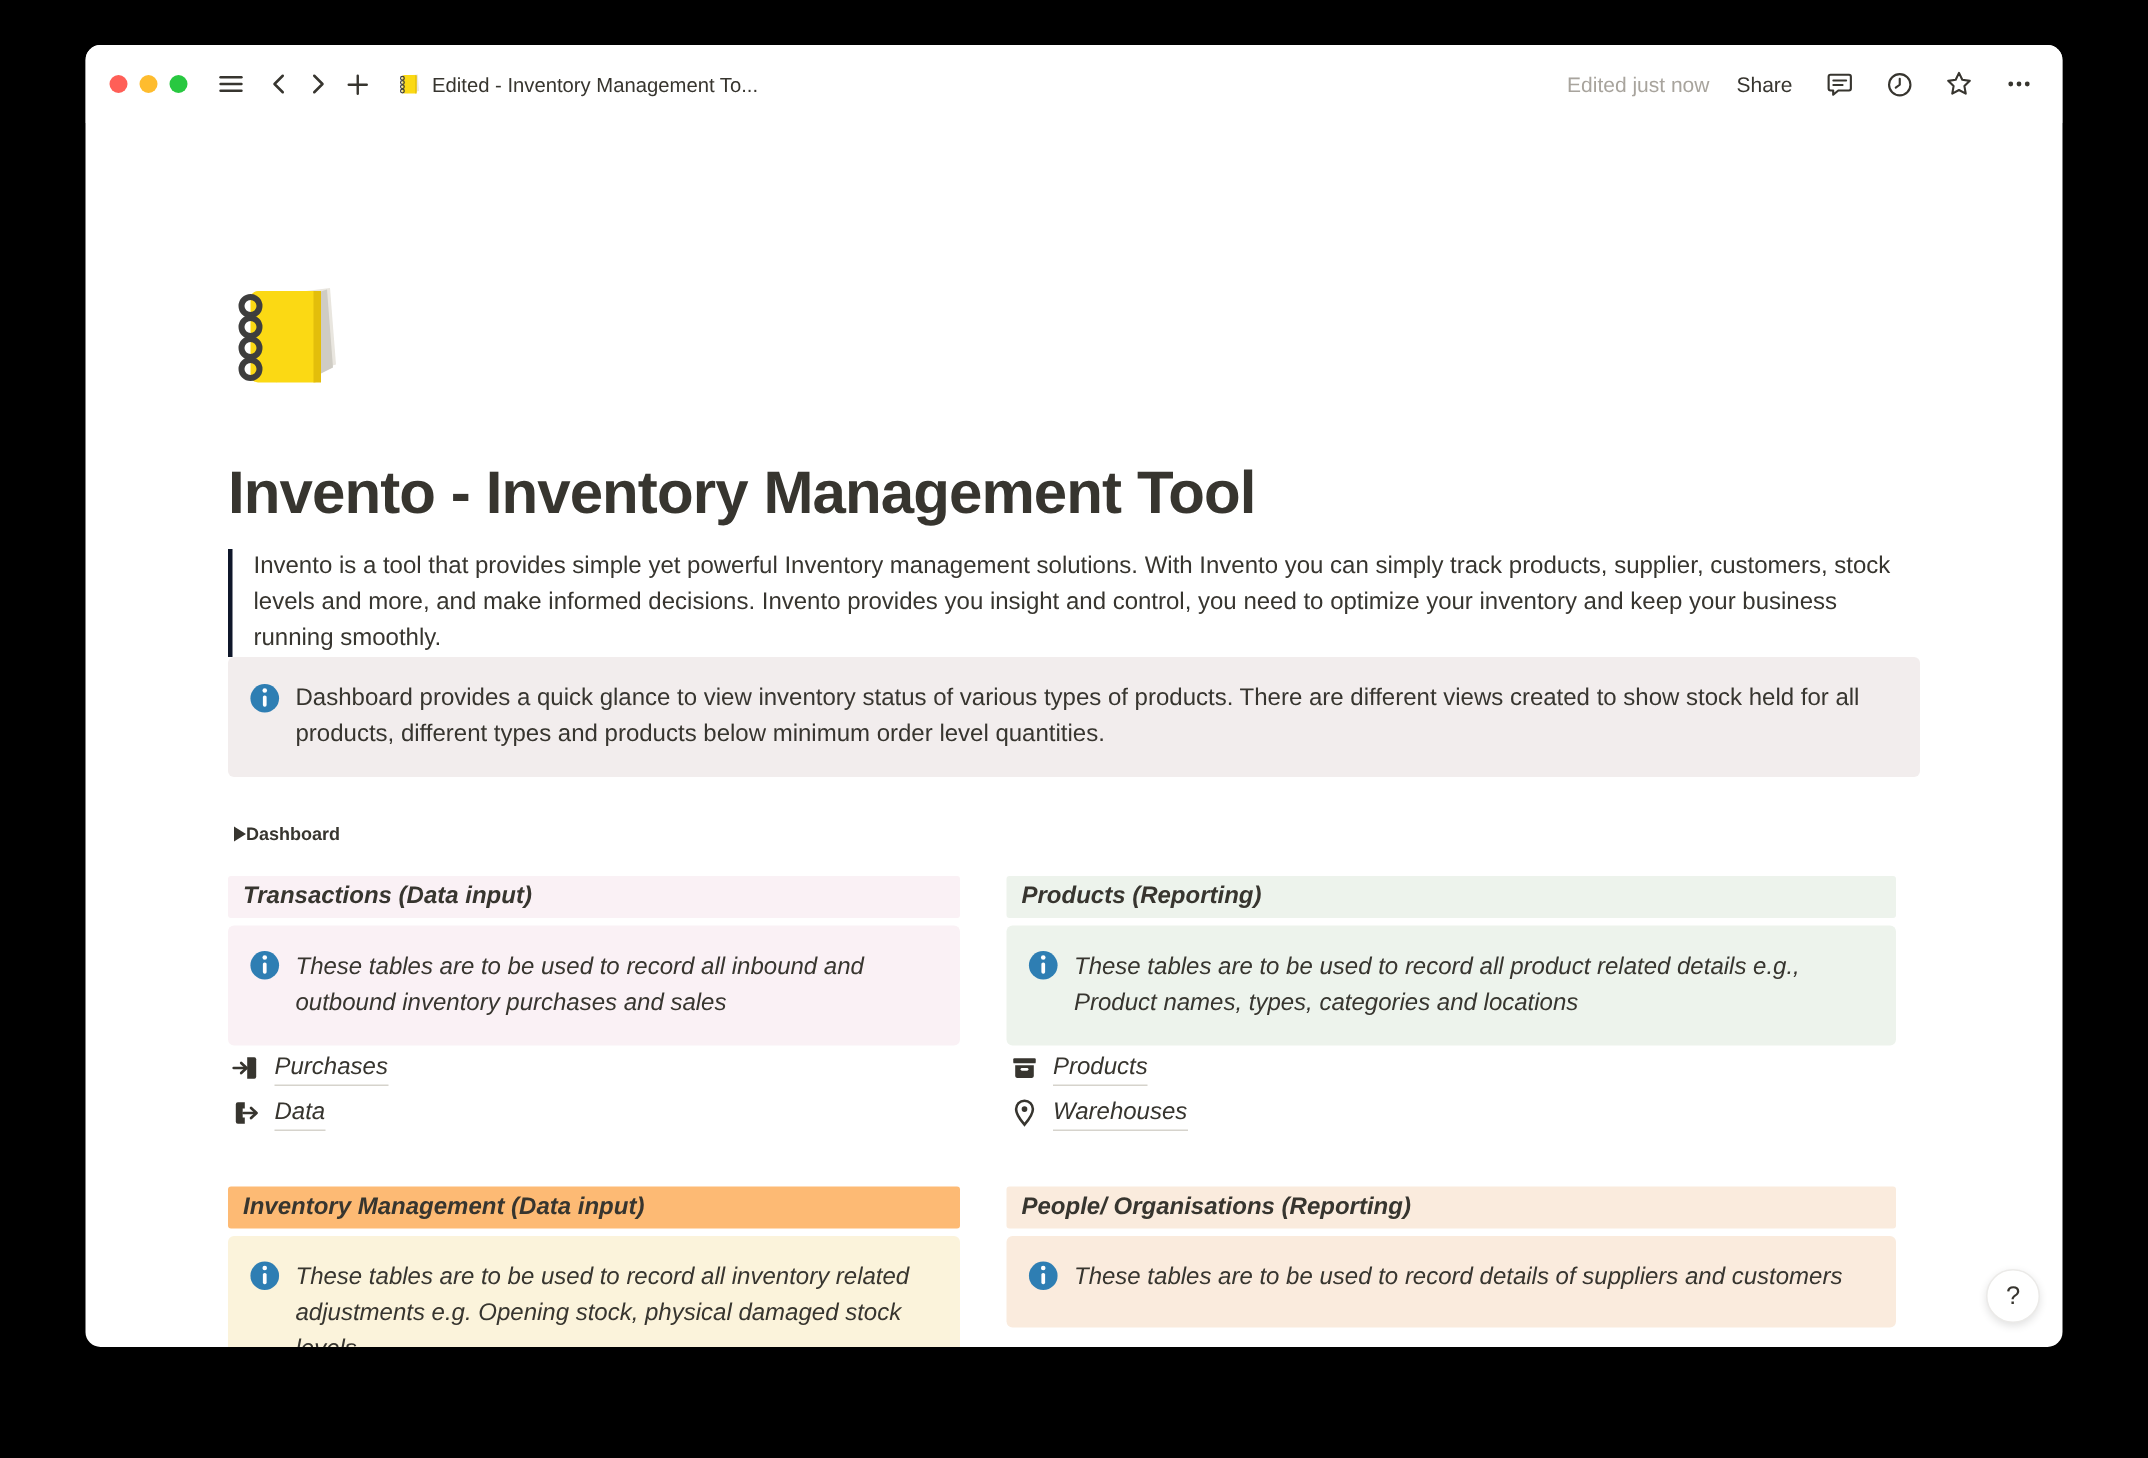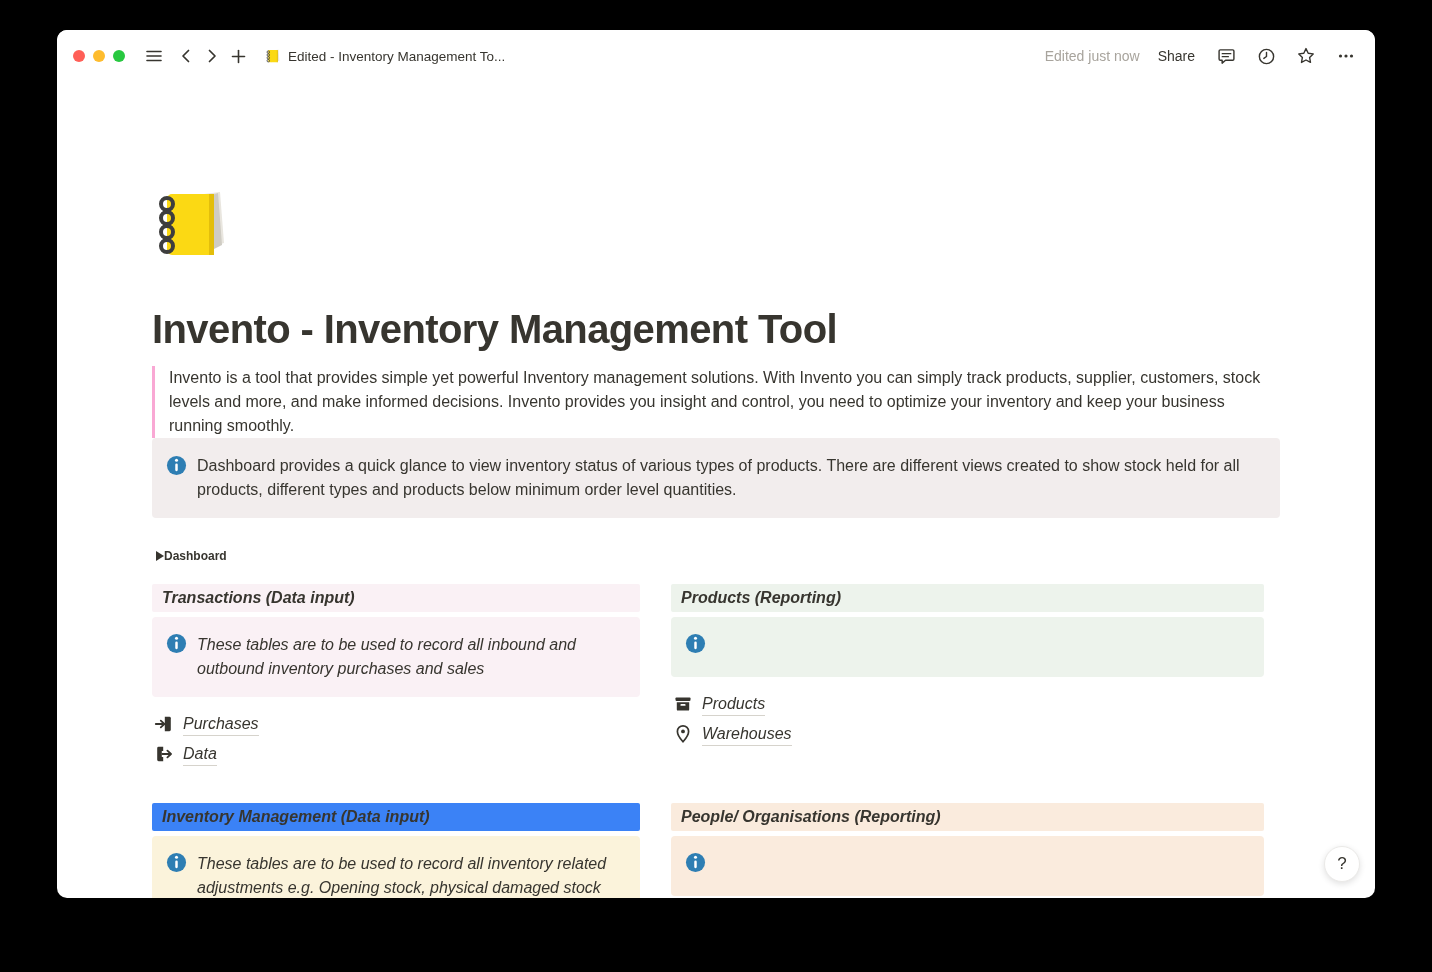--- a/index.html
+++ b/index.html
@@ -15,33 +15,33 @@
   .tb-icon { display:flex; align-items:center; justify-content:center; width:26px; height:26px; border-radius:4px; color:#4d4b47; }
   .tb-icon svg { display:block; }
   .tab-title { display:flex; align-items:center; gap:7px; margin-left:14px; font-size:13.5px; color:#37352F; }
   .tb-right { margin-left:auto; display:flex; align-items:center; gap:14px; }
   .edited { font-size:14px; color:#A8A49D; }
   .share { font-size:14px; color:#37352F; font-weight:500; padding:2px 4px; }
   
   .content { position:absolute; top:63px; left:0; right:0; padding:0 95px; }
   .page-icon { margin-top:90px; width:78px; height:78px; }
   .page-title { margin-top:46px; font-size:40px; font-weight:700; letter-spacing:-0.6px; color:#37352F; }
-  .quote { margin-top:14px; border-left:3px solid #f9a8d4; padding-left:14px; font-size:16px; line-height:24px; color:#37352F; max-width:1114px; }
+  .quote { margin-top:14px; border-left:3px solid #0f172a; padding-left:14px; font-size:16px; line-height:24px; color:#37352F; max-width:1114px; }
   .callout { border-radius:4px; padding:16px 16px 16px 14px; display:flex; gap:10px; font-size:16px; line-height:24px; }
   .callout .ci { flex:0 0 auto; margin-top:1px; }
   .toggle { margin-top:26px; display:flex; align-items:center; font-size:12px; font-weight:600; height:24px; }
   .tri { width:0; height:0; border-left:8px solid #37352F; border-top:5px solid transparent; border-bottom:5px solid transparent; margin-left:4px; }
   .grid { display:flex; gap:31px;font-style:italic; }
   .grid.row1 { margin-top:16px; }
   .grid.row2 { margin-top:34px; }
   .col-l { width:488px; flex:0 0 auto; }
   .col-r { width:593px; flex:0 0 auto; }
   .sec-header { padding:3px 10px 3px 2px; font-size:16px; font-weight:600; line-height:22px; border-radius:2px; }
   .sec-callout { margin-top:5px; border-radius:4px; padding:16px 16px 16px 14px; display:flex; gap:10px; font-size:16px; line-height:24px; }
-  .links { margin-top:12px; }
+  .links { margin-top:0; }
   .link-row { display:flex; align-items:center; gap:9px; height:30px; padding-left:2px; }
   .link-label { font-size:16px; font-weight:500; color:#37352F; border-bottom:1px solid #D6D3CC; padding-bottom:1px; line-height:21px; }
   .link-ic { width:20px; height:20px; display:flex; align-items:center; justify-content:center; color:#37352F; }
   
   .help-btn { position:absolute; right:15px; bottom:16px; width:36px; height:36px; border-radius:50%;
     background:#fff; border:1px solid #EBEAE8; box-shadow:0 2px 6px rgba(0,0,0,0.12);
     display:flex; align-items:center; justify-content:center; font-size:17px; font-weight:500; color:#37352F; z-index:6; }
 </style>
 </head>
 <body>
@@ -209,20 +209,21 @@
           <span style="padding-left:8px">Products (Reporting)</span>
         </div>
         <div class="sec-callout" style="background-color: rgb(237, 243, 236);">
           <span class="ci">
             <svg width="21" height="21" viewBox="0 0 22 22">
                 <circle cx="11" cy="11" r="10" fill="#2E7EB3"></circle>
                 <rect x="9.7" y="9" width="2.6" height="8" rx="1.2" fill="#fff"></rect>
                 <circle cx="11" cy="5.6" r="1.6" fill="#fff"></circle>
               </svg>
           </span>
+          <span>These tables are to be used to record all product related details e.g., Product names, types, categories and locations</span>
         </div>
         <div class="links">
           <div class="link-row">
             <span class="link-ic">
               <svg width="20" height="20" viewBox="0 0 20 20">
                   <rect x="2.5" y="3.5" width="15" height="3.4" rx="0.8" fill="#37352F"></rect>
                   <path d="M3.8 8.2h12.4v7.2a1.2 1.2 0 0 1-1.2 1.2H5a1.2 1.2 0 0 1-1.2-1.2z" fill="#37352F"></path>
                   <rect x="7.4" y="10" width="5.2" height="1.8" rx="0.9" fill="#fff"></rect>
                 </svg>
             </span>
@@ -236,21 +237,21 @@
                 </svg>
             </span>
             <span class="link-label">Warehouses</span>
           </div>
         </div>
       </div>
     </div>
 
     <div class="grid row2">
       <div class="col-l">
-        <div class="sec-header" style="background-color: #3b82f6;">
+        <div class="sec-header" style="background-color: #fdba74;">
           <span style="padding-left:8px">Inventory Management (Data input)</span>
         </div>
         <div class="sec-callout" style="background-color: rgb(251, 243, 219);">
           <span class="ci">
             <svg width="21" height="21" viewBox="0 0 22 22">
                 <circle cx="11" cy="11" r="10" fill="#2E7EB3"></circle>
                 <rect x="9.7" y="9" width="2.6" height="8" rx="1.2" fill="#fff"></rect>
                 <circle cx="11" cy="5.6" r="1.6" fill="#fff"></circle>
               </svg>
           </span>
@@ -263,20 +264,21 @@
           <span style="padding-left:8px">People/ Organisations (Reporting)</span>
         </div>
         <div class="sec-callout" style="background-color: rgb(250, 235, 221);">
           <span class="ci">
             <svg width="21" height="21" viewBox="0 0 22 22">
                 <circle cx="11" cy="11" r="10" fill="#2E7EB3"></circle>
                 <rect x="9.7" y="9" width="2.6" height="8" rx="1.2" fill="#fff"></rect>
                 <circle cx="11" cy="5.6" r="1.6" fill="#fff"></circle>
               </svg>
           </span>
+          <span>These tables are to be used to record details of suppliers and customers</span>
         </div>
       </div>
     </div>
 
   </div>
 
   <div class="help-btn">?</div>
 </div>
 
 </body></html>

